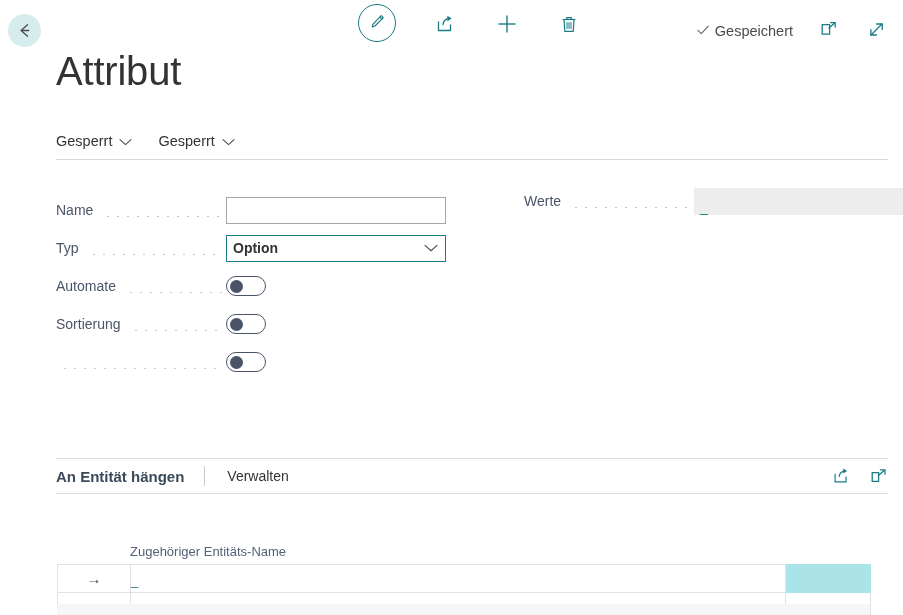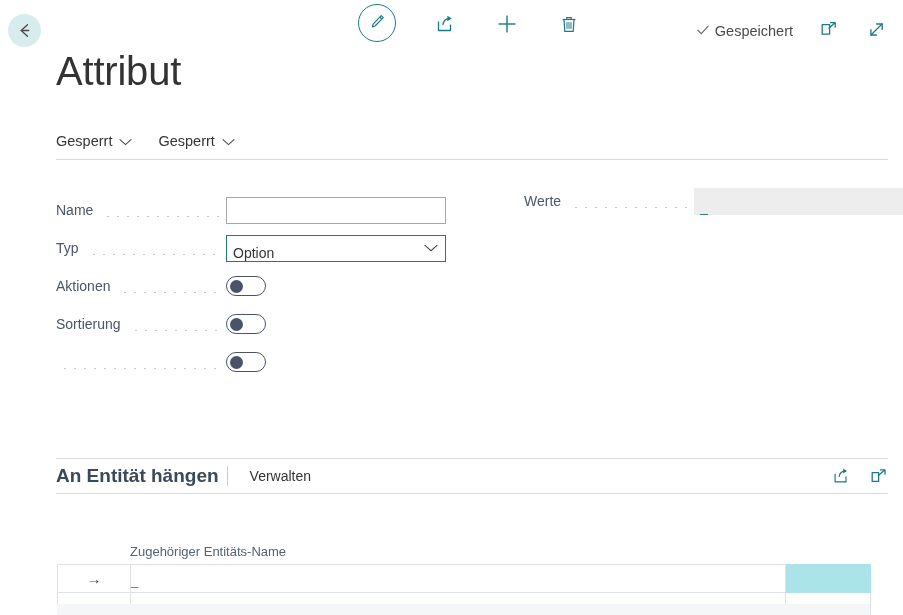--- a/index.html
+++ b/index.html
@@ -163,25 +163,26 @@
     font-family: "Liberation Sans", sans-serif;
     outline: none;
   }
   .select-input {
     position: relative;
     width: 220px;
     height: 27px;
     border: 1px solid #1b7b84;
     background: #ffffff;
     display: flex;
-    align-items: flex-end;
+    align-items: center;
     padding: 0 6px;
     font-size: 14px;
     color: #333;
     cursor: pointer;
+    font-weight: bold;
   }
   .select-chevron {
     position: absolute;
     right: 7px; top: 50%;
     transform: translateY(-50%);
     display: flex;
   }
 
   .readonly-input {
     width: 220px;
@@ -218,24 +219,24 @@
     position: absolute;
     left: 56px; top: 458px;
     width: 832px;
     height: 36px;
     border-top: 1px solid #dcdcdc;
     border-bottom: 1px solid #dcdcdc;
     display: flex;
     align-items: center;
   }
   .section-title {
-    font-size: 19px;
+    font-size: 15px;
     font-weight: bold;
     color: #3b4a5a;
-    margin-right: 8px;
+    margin-right: 20px;
     white-space: nowrap;
   }
   .section-sep {
     width: 1px;
     height: 20px;
     background: #c9c9c9;
     margin-right: 22px;
   }
   .section-link {
     font-size: 14px;
@@ -433,21 +434,21 @@
             <span class="select-chevron">
               <svg width="14" height="9" viewBox="0 0 14 9" fill="none">
                 <path d="M1 1.8 L7 7.2 L13 1.8" stroke="#4a4a4a" stroke-width="1.1" fill="none" stroke-linecap="round"></path>
               </svg>
             </span>
           </div>
         </span>
       </div>
 
       <div class="field-row">
-        <span class="field-label">Aktionen</span>
+        <span class="field-label">Automate</span>
         <span class="leader"></span>
         <span class="control-slot">
           <div class="toggle">
             <span class="knob"></span>
           </div>
         </span>
       </div>
 
       <div class="field-row">
         <span class="field-label">Sortierung</span>

